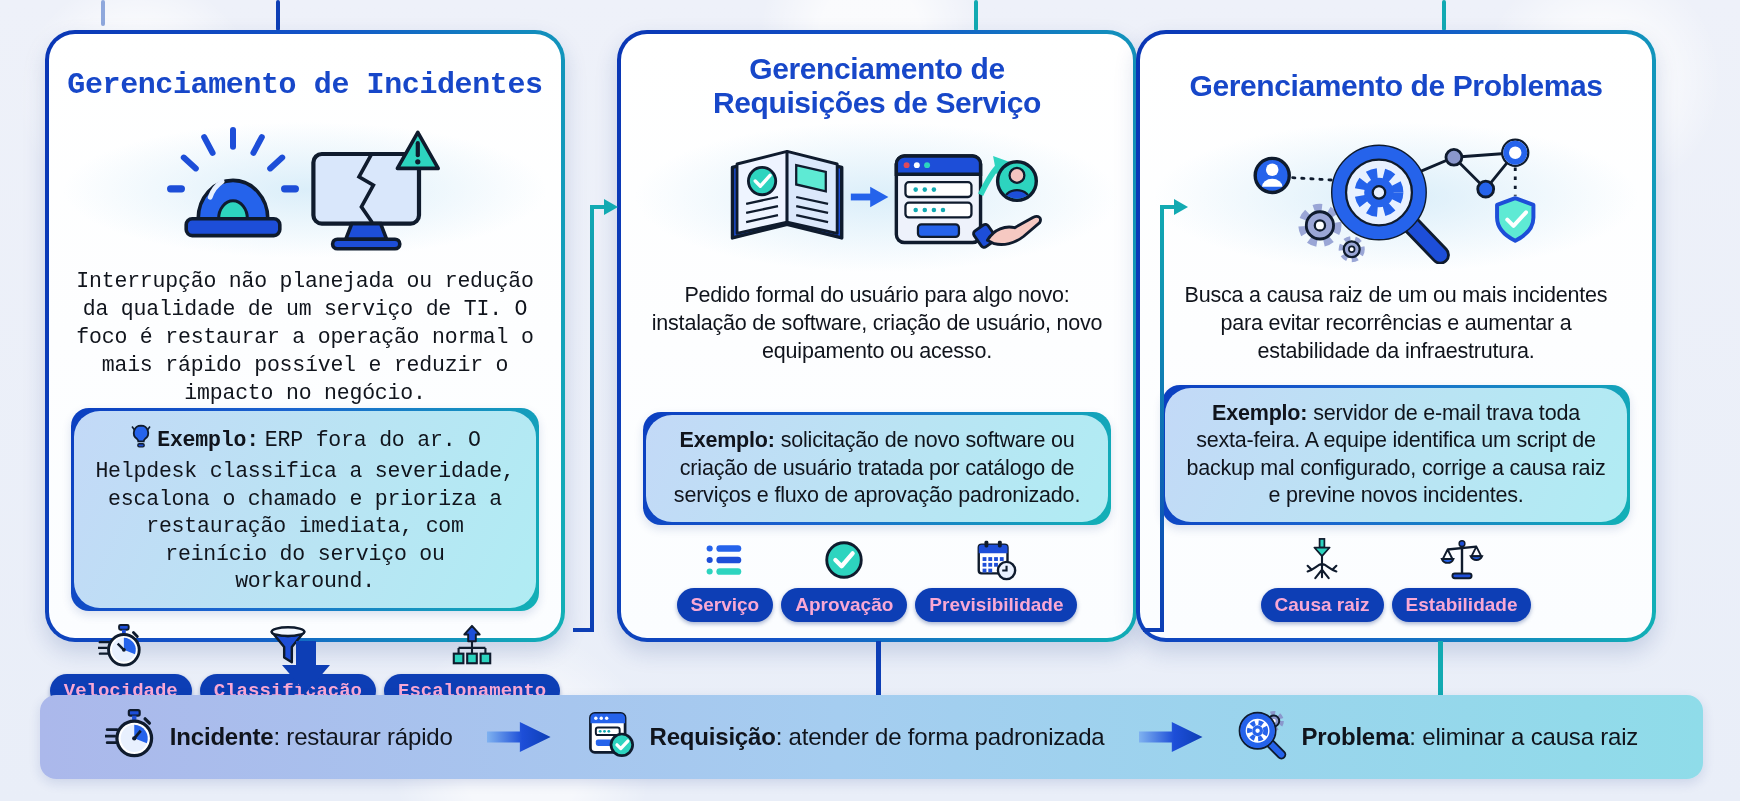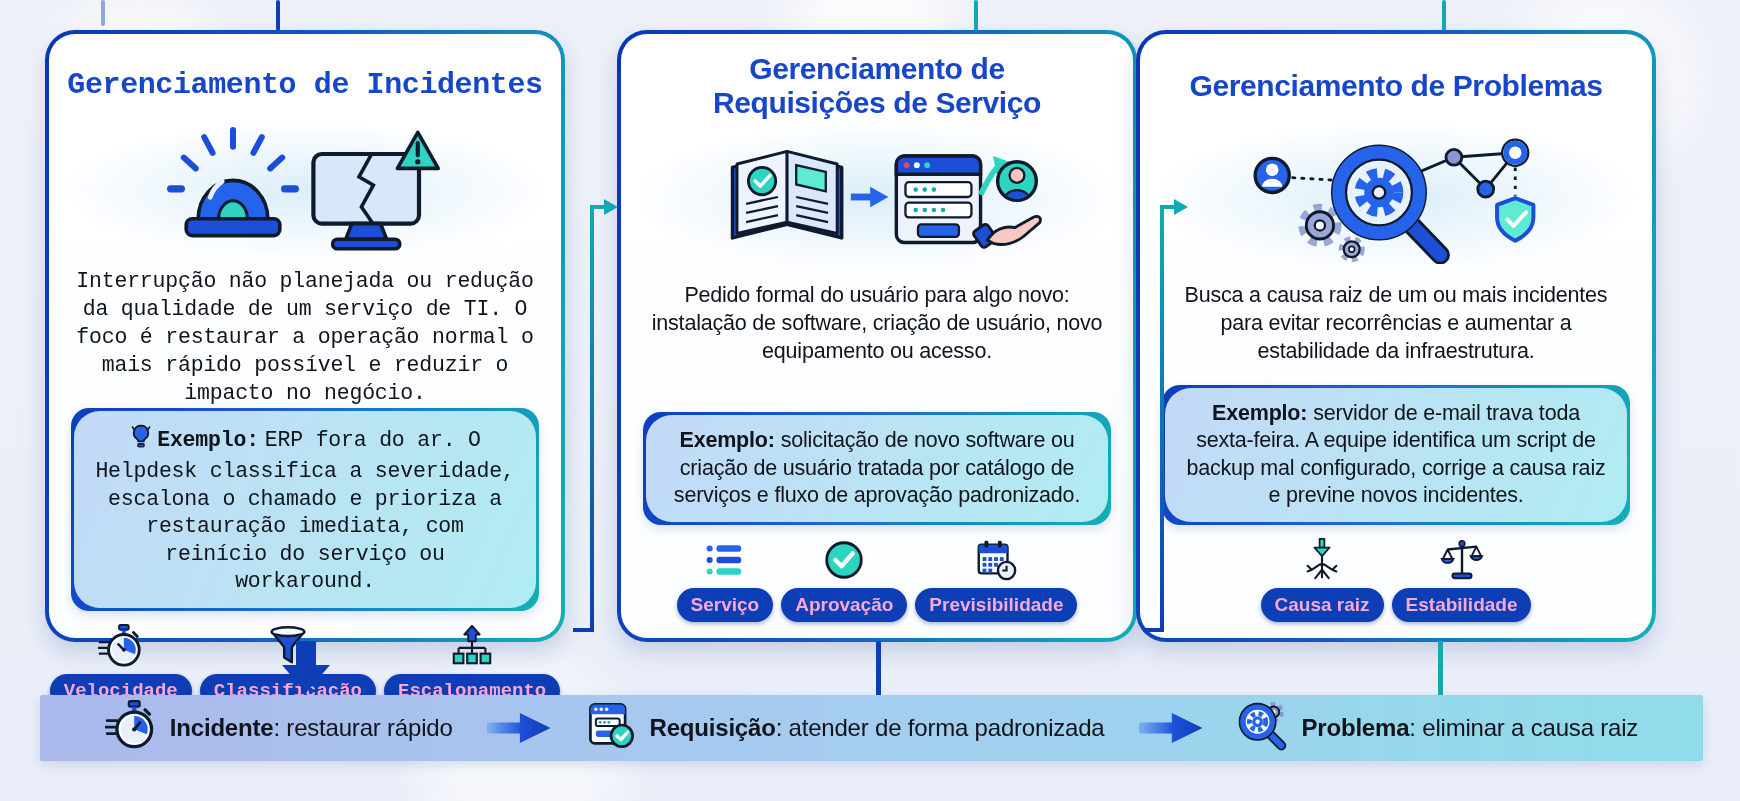--- a/index.html
+++ b/index.html
@@ -54,22 +54,22 @@
   .bicon svg{display:block;}
   .pill{
     background:#0d3eb5;color:#f9a8d4;font-weight:bold;font-size:19px;
     padding:6px 14px;border-radius:999px;white-space:nowrap;
     box-shadow:0 2px 4px rgba(10,40,120,.35);
   }
   .elbow{position:absolute;}
   .drop{position:absolute;}
   .vline{position:absolute;width:5px;}
   .flow{
-    position:absolute;left:40px;top:695px;width:1663px;height:66px;box-sizing:border-box;
-    border-radius:2px;
+    position:absolute;left:40px;top:695px;width:1663px;height:84px;box-sizing:border-box;
+    border-radius:16px;
     background:linear-gradient(90deg,#abb8eb 0%,#a5cdf0 48%,#8fdce9 100%);
     display:flex;align-items:center;justify-content:center;gap:34px;padding:0 20px;
     box-shadow:0 4px 12px rgba(30,60,140,.14);
   }
   .fitem{display:flex;align-items:center;gap:13px;font-size:24px;white-space:nowrap;letter-spacing:-.2px;}
   .fterm{font-weight:bold;}
   .blk-arrow{
     width:64px;height:30px;flex:none;
     background:linear-gradient(90deg,#7fb2f0 0%,#1d4ed8 55%,#0d3eb5 100%);
     clip-path:polygon(0 32%,52% 32%,52% 0,100% 50%,52% 100%,52% 68%,0 68%);

